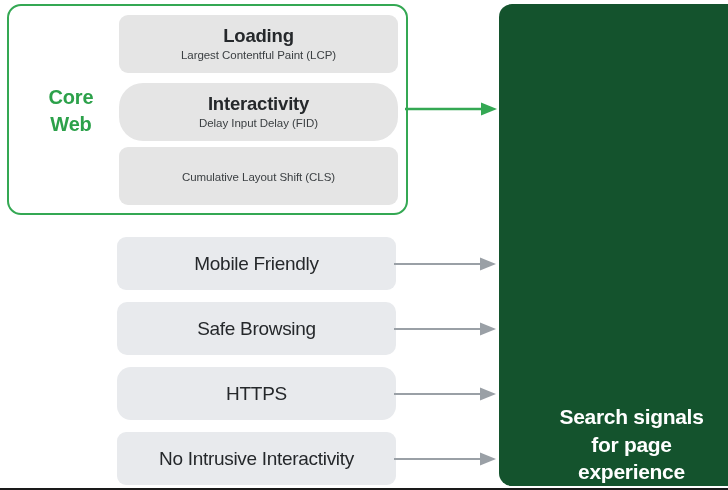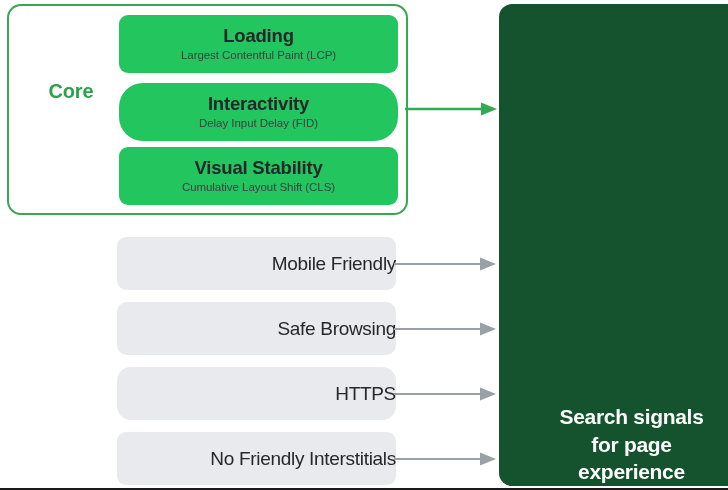--- a/index.html
+++ b/index.html
@@ -30,38 +30,38 @@
     height: 211px;
     box-sizing: border-box;
     border: 2.5px solid #34a853;
     border-radius: 14px;
     background: #ffffff;
   }
 
   .cwv-label {
     position: absolute;
     left: 16px;
-    top: 72px;
+    top: 78px;
     width: 92px;
     text-align: center;
     color: #2ca14a;
     font-size: 20px;
     font-weight: bold;
     line-height: 1.35;
     letter-spacing: -0.2px;
   }
   .cwv-label span { display: block; }
 
   
   .vital-card {
     position: absolute;
     left: 110px;
     width: 279px;
     height: 58px;
-    background: #22c55e;
+    background: #e5e5e5;
     border-radius: 9px;
     display: flex;
     flex-direction: column;
     align-items: center;
     justify-content: center;
     box-sizing: border-box;
   }
   .vital-card.v0 { top: 9px; }
   .vital-card.v1 { top: 77px; border-radius: 24px; }
   .vital-card.v2 { top: 141px; }
@@ -85,21 +85,21 @@
   
   .signal-card {
     position: absolute;
     left: 117px;
     width: 279px;
     height: 53px;
     background: #e8eaed;
     border-radius: 9px;
     display: flex;
     align-items: center;
-    justify-content: flex-end;
+    justify-content: center;
     box-sizing: border-box;
   }
   .signal-card.s0 { top: 237px; }
   .signal-card.s1 { top: 302px; border-radius: 10px; }
   .signal-card.s2 { top: 367px; border-radius: 14px; }
   .signal-card.s3 { top: 432px; }
 
   .signal-label {
     font-size: 19px;
     font-weight: normal;
@@ -145,54 +145,54 @@
 </style>
 </head>
 <body>
 
 <div id="diagram-root">
 
   <div class="cwv-group">
 
     <div class="cwv-label">
       <span>Core</span>
+      <span>Web</span>
     </div>
 
     <div class="vital-card v0">
       <div class="vital-title">Loading</div>
       <div class="vital-sub">Largest Contentful Paint (LCP)</div>
     </div>
 
     <div class="vital-card v1">
       <div class="vital-title">Interactivity</div>
       <div class="vital-sub">Delay Input Delay (FID)</div>
     </div>
 
     <div class="vital-card v2">
-      <div class="vital-title">Visual Stability</div>
       <div class="vital-sub">Cumulative Layout Shift (CLS)</div>
     </div>
   </div>
 
   <svg class="arrow-svg arrow-green" viewBox="0 0 92 26">
     <line x1="0" y1="13" x2="78" y2="13" stroke="#34a853" stroke-width="2.6"></line>
     <polygon points="76,6.5 92,13 76,19.5" fill="#34a853"></polygon>
   </svg>
 
   <div class="signal-card s0">
     <div class="signal-label">Mobile Friendly</div>
   </div>
   <div class="signal-card s1">
     <div class="signal-label">Safe Browsing</div>
   </div>
   <div class="signal-card s2">
     <div class="signal-label">HTTPS</div>
   </div>
   <div class="signal-card s3">
-    <div class="signal-label">No Friendly Interstitials</div>
+    <div class="signal-label">No Intrusive Interactivity</div>
   </div>
 
   <svg class="arrow-svg arrow-grey-0" viewBox="0 0 102 26">
     <line x1="0" y1="13" x2="88" y2="13" stroke="#9aa0a6" stroke-width="2"></line>
     <polygon points="86,6.5 102,13 86,19.5" fill="#9aa0a6"></polygon>
   </svg>
   <svg class="arrow-svg arrow-grey-1" viewBox="0 0 102 26">
     <line x1="0" y1="13" x2="88" y2="13" stroke="#9aa0a6" stroke-width="2"></line>
     <polygon points="86,6.5 102,13 86,19.5" fill="#9aa0a6"></polygon>
   </svg>

